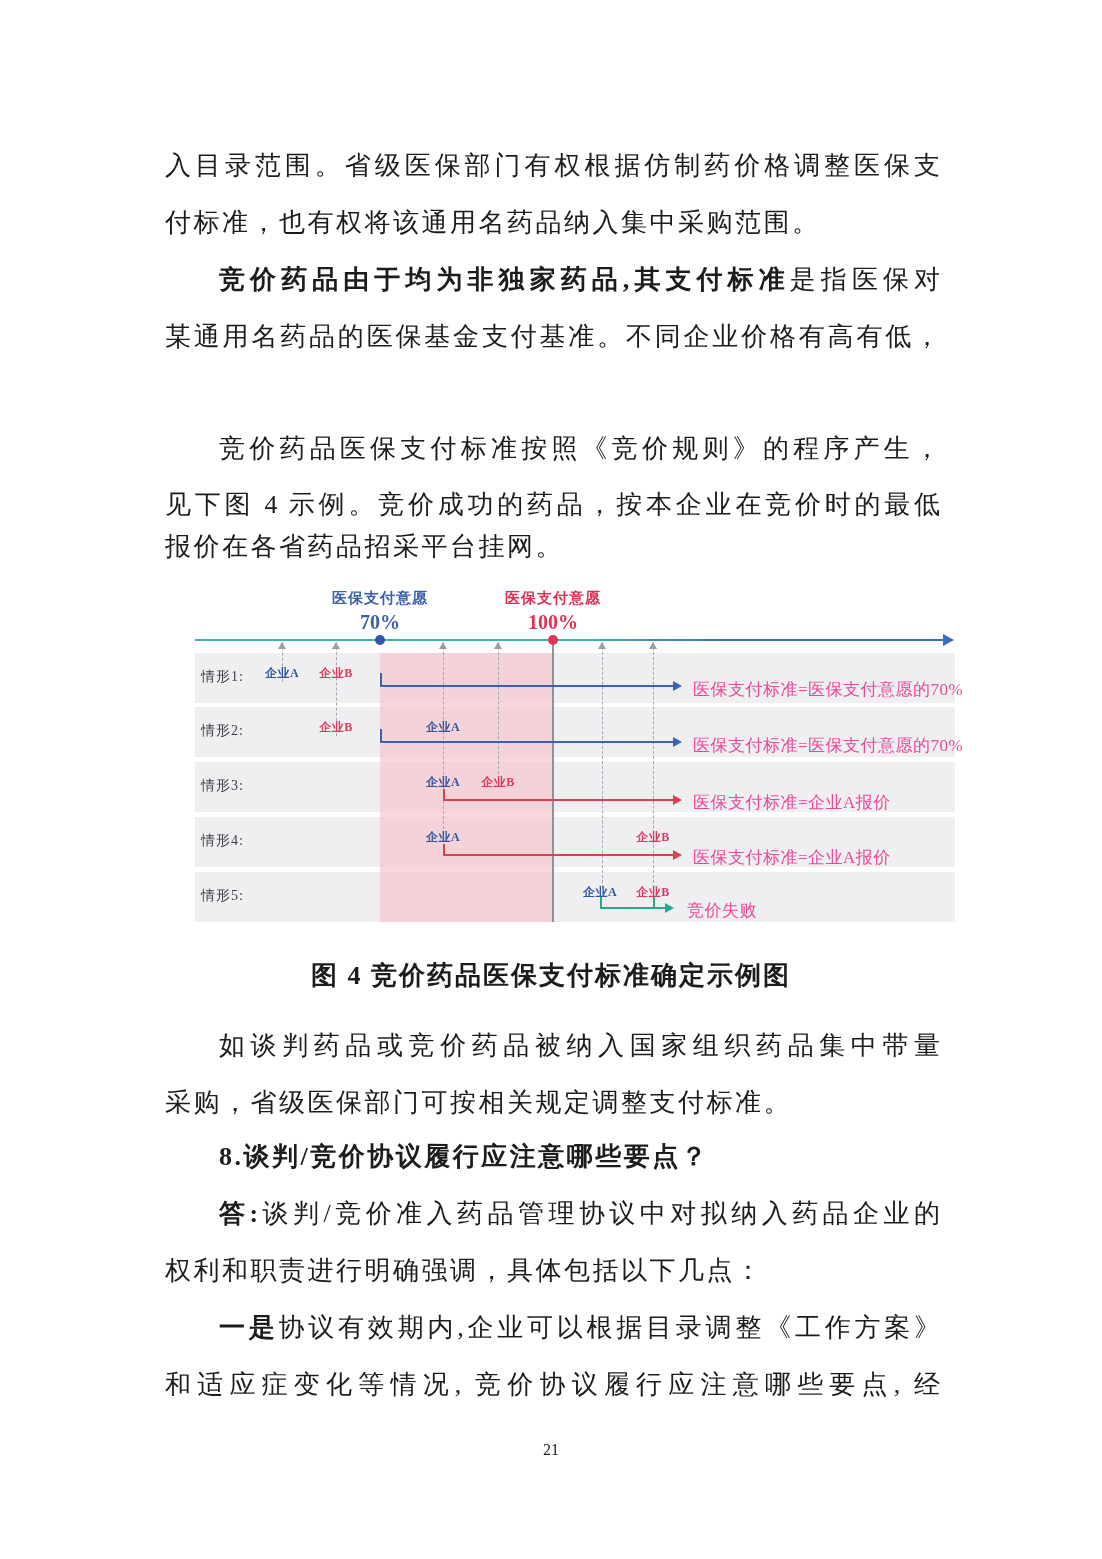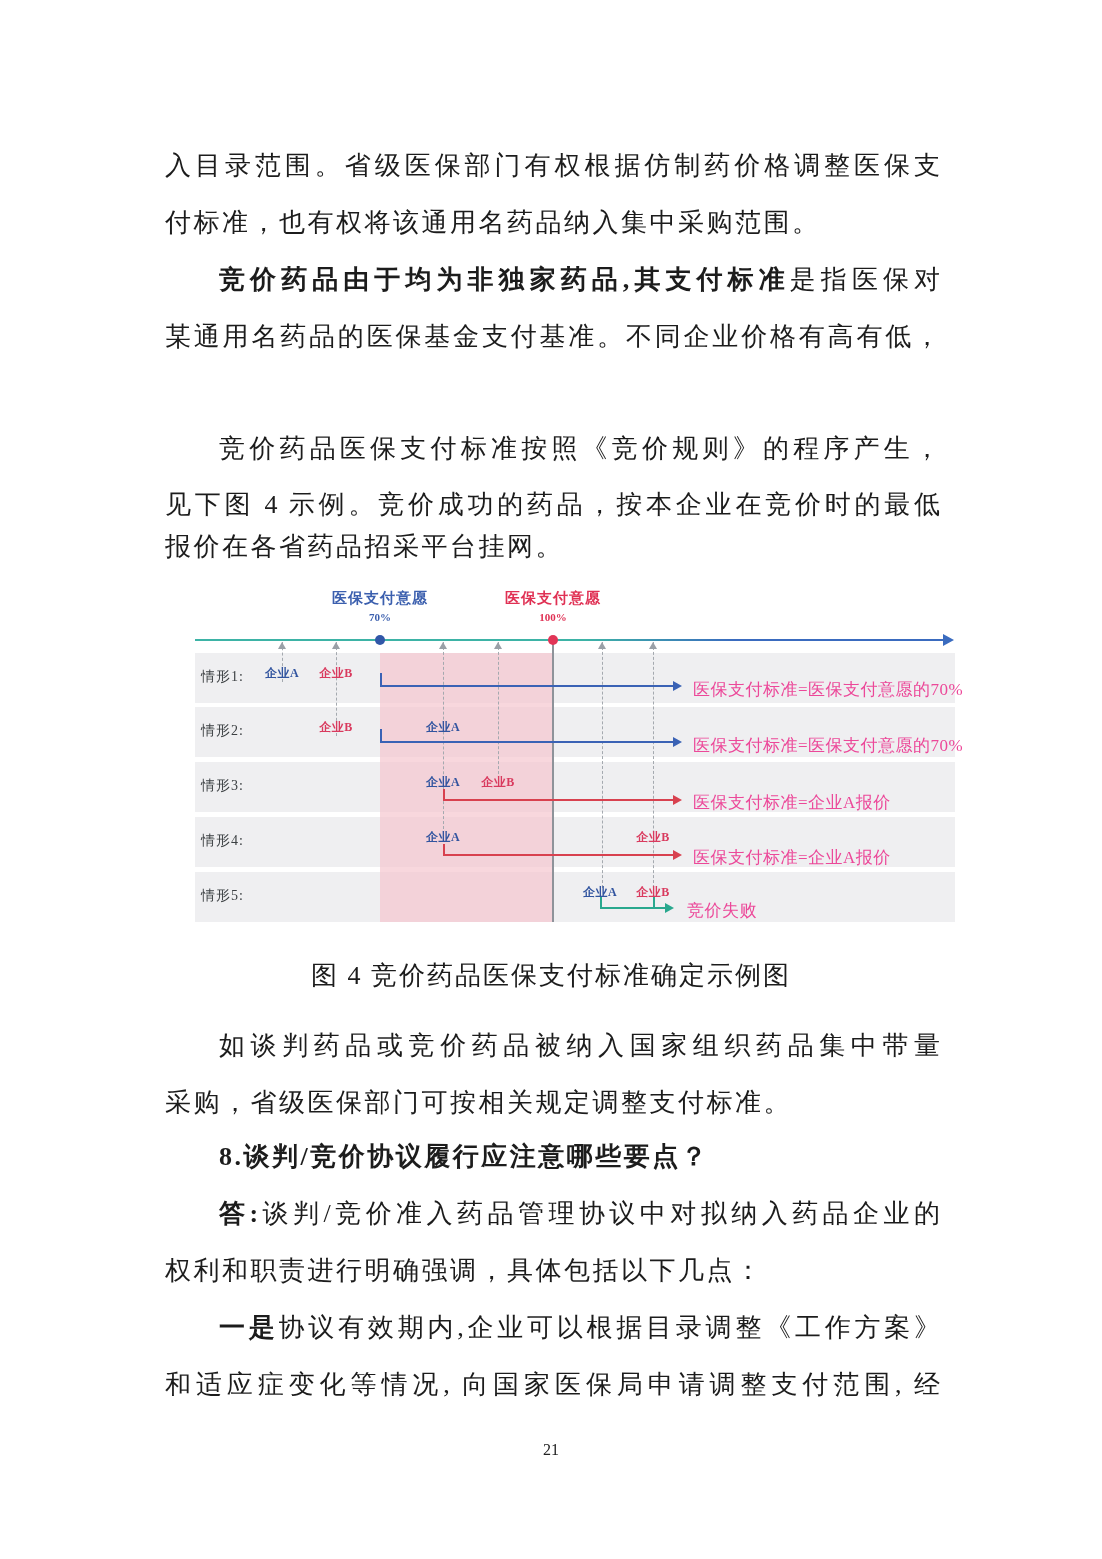--- a/index.html
+++ b/index.html
@@ -23,21 +23,21 @@
     white-space:normal;
     text-align:justify;
     text-align-last:justify;
     letter-spacing:1px;
   }
   .tl.indent{text-indent:54px;}
   .b{font-weight:700;}
   .caption{
     position:absolute;left:0;width:1102px;
     text-align:center;
-    font-size:26px;font-weight:400;letter-spacing:2px;
+    font-size:26px;font-weight:700;letter-spacing:2px;
   }
   .pagenum{
     position:absolute;left:0;width:1102px;
     text-align:center;font-size:16px;color:#222;
   }
   
   .fig{
     position:absolute;left:173px;top:585px;width:764px;height:352px;
     font-family:"Liberation Serif","DejaVu Serif",serif;
     margin-left:22px;
@@ -50,21 +50,21 @@
   .solid100{left:357px;top:55px;width:2px;background:#8e939a;height:282px;}
   .axisline{left:0;top:54px;width:750px;height:2px;
     background:linear-gradient(90deg,#3db3a6 0%,#3db3a6 52%,#3a6bbf 72%,#3a6bbf 100%);}
   .axishead{left:748px;top:49px;width:0;height:0;border-top:6px solid transparent;border-bottom:6px solid transparent;border-left:11px solid #3a6bbf;}
   .dot{width:10px;height:10px;border-radius:50%;top:50px;}
   .dot.blue{background:#3157a8;left:180px;}
   .dot.red{background:#e13557;left:353px;}
   .wlab{width:180px;text-align:center;font-weight:700;font-size:15px;letter-spacing:1px;}
   .wlab.blue{color:#3b5fae;}
   .wlab.red{color:#e03154;}
-  .wpct{width:80px;text-align:center;font-weight:700;font-size:11px;}
+  .wpct{width:80px;text-align:center;font-weight:700;font-size:20px;}
   .wpct.blue{color:#3b5fae;}
   .wpct.red{color:#e03154;}
   .bandfg{left:0;width:764px;height:50px;}
   .rowlab{left:6px;top:15px;font-size:14px;color:#3c4043;letter-spacing:1px;}
   .co{width:56px;top:12px;text-align:center;font-size:12px;font-weight:700;letter-spacing:0.5px;}
   .co.a{color:#31549f;}
   .co.b{color:#d93a5e;}
   .tick{width:2px;}
   .hline{height:2px;}
   .blueln{background:#3a62b5;}
@@ -177,17 +177,17 @@
   </div>
 
   <div class="caption" style="top:958px">图 4 竞价药品医保支付标准确定示例图</div>
 
   <div class="tl j indent" style="top:1029px">如谈判药品或竞价药品被纳入国家组织药品集中带量</div>
   <div class="tl" style="top:1086px">采购，省级医保部门可按相关规定调整支付标准。</div>
   <div class="tl b indent" style="top:1140px">8.谈判/竞价协议履行应注意哪些要点？</div>
   <div class="tl j indent" style="top:1197px"><span class="b">答:</span><span>谈判/竞价准入药品管理协议中对拟纳入药品企业的</span></div>
   <div class="tl" style="top:1254px">权利和职责进行明确强调，具体包括以下几点：</div>
   <div class="tl j indent" style="top:1311px"><span class="b">一是</span><span>协议有效期内,企业可以根据目录调整《工作方案》</span></div>
-  <div class="tl j" style="top:1368px">和适应症变化等情况, 向国家医保局申请调整支付范围, 经</div>
+  <div class="tl j" style="top:1368px">和适应症变化等情况, 竞价协议履行应注意哪些要点, 经</div>
 
   <div class="pagenum" style="top:1441px">21</div>
 
 </div>
 
 </body></html>

